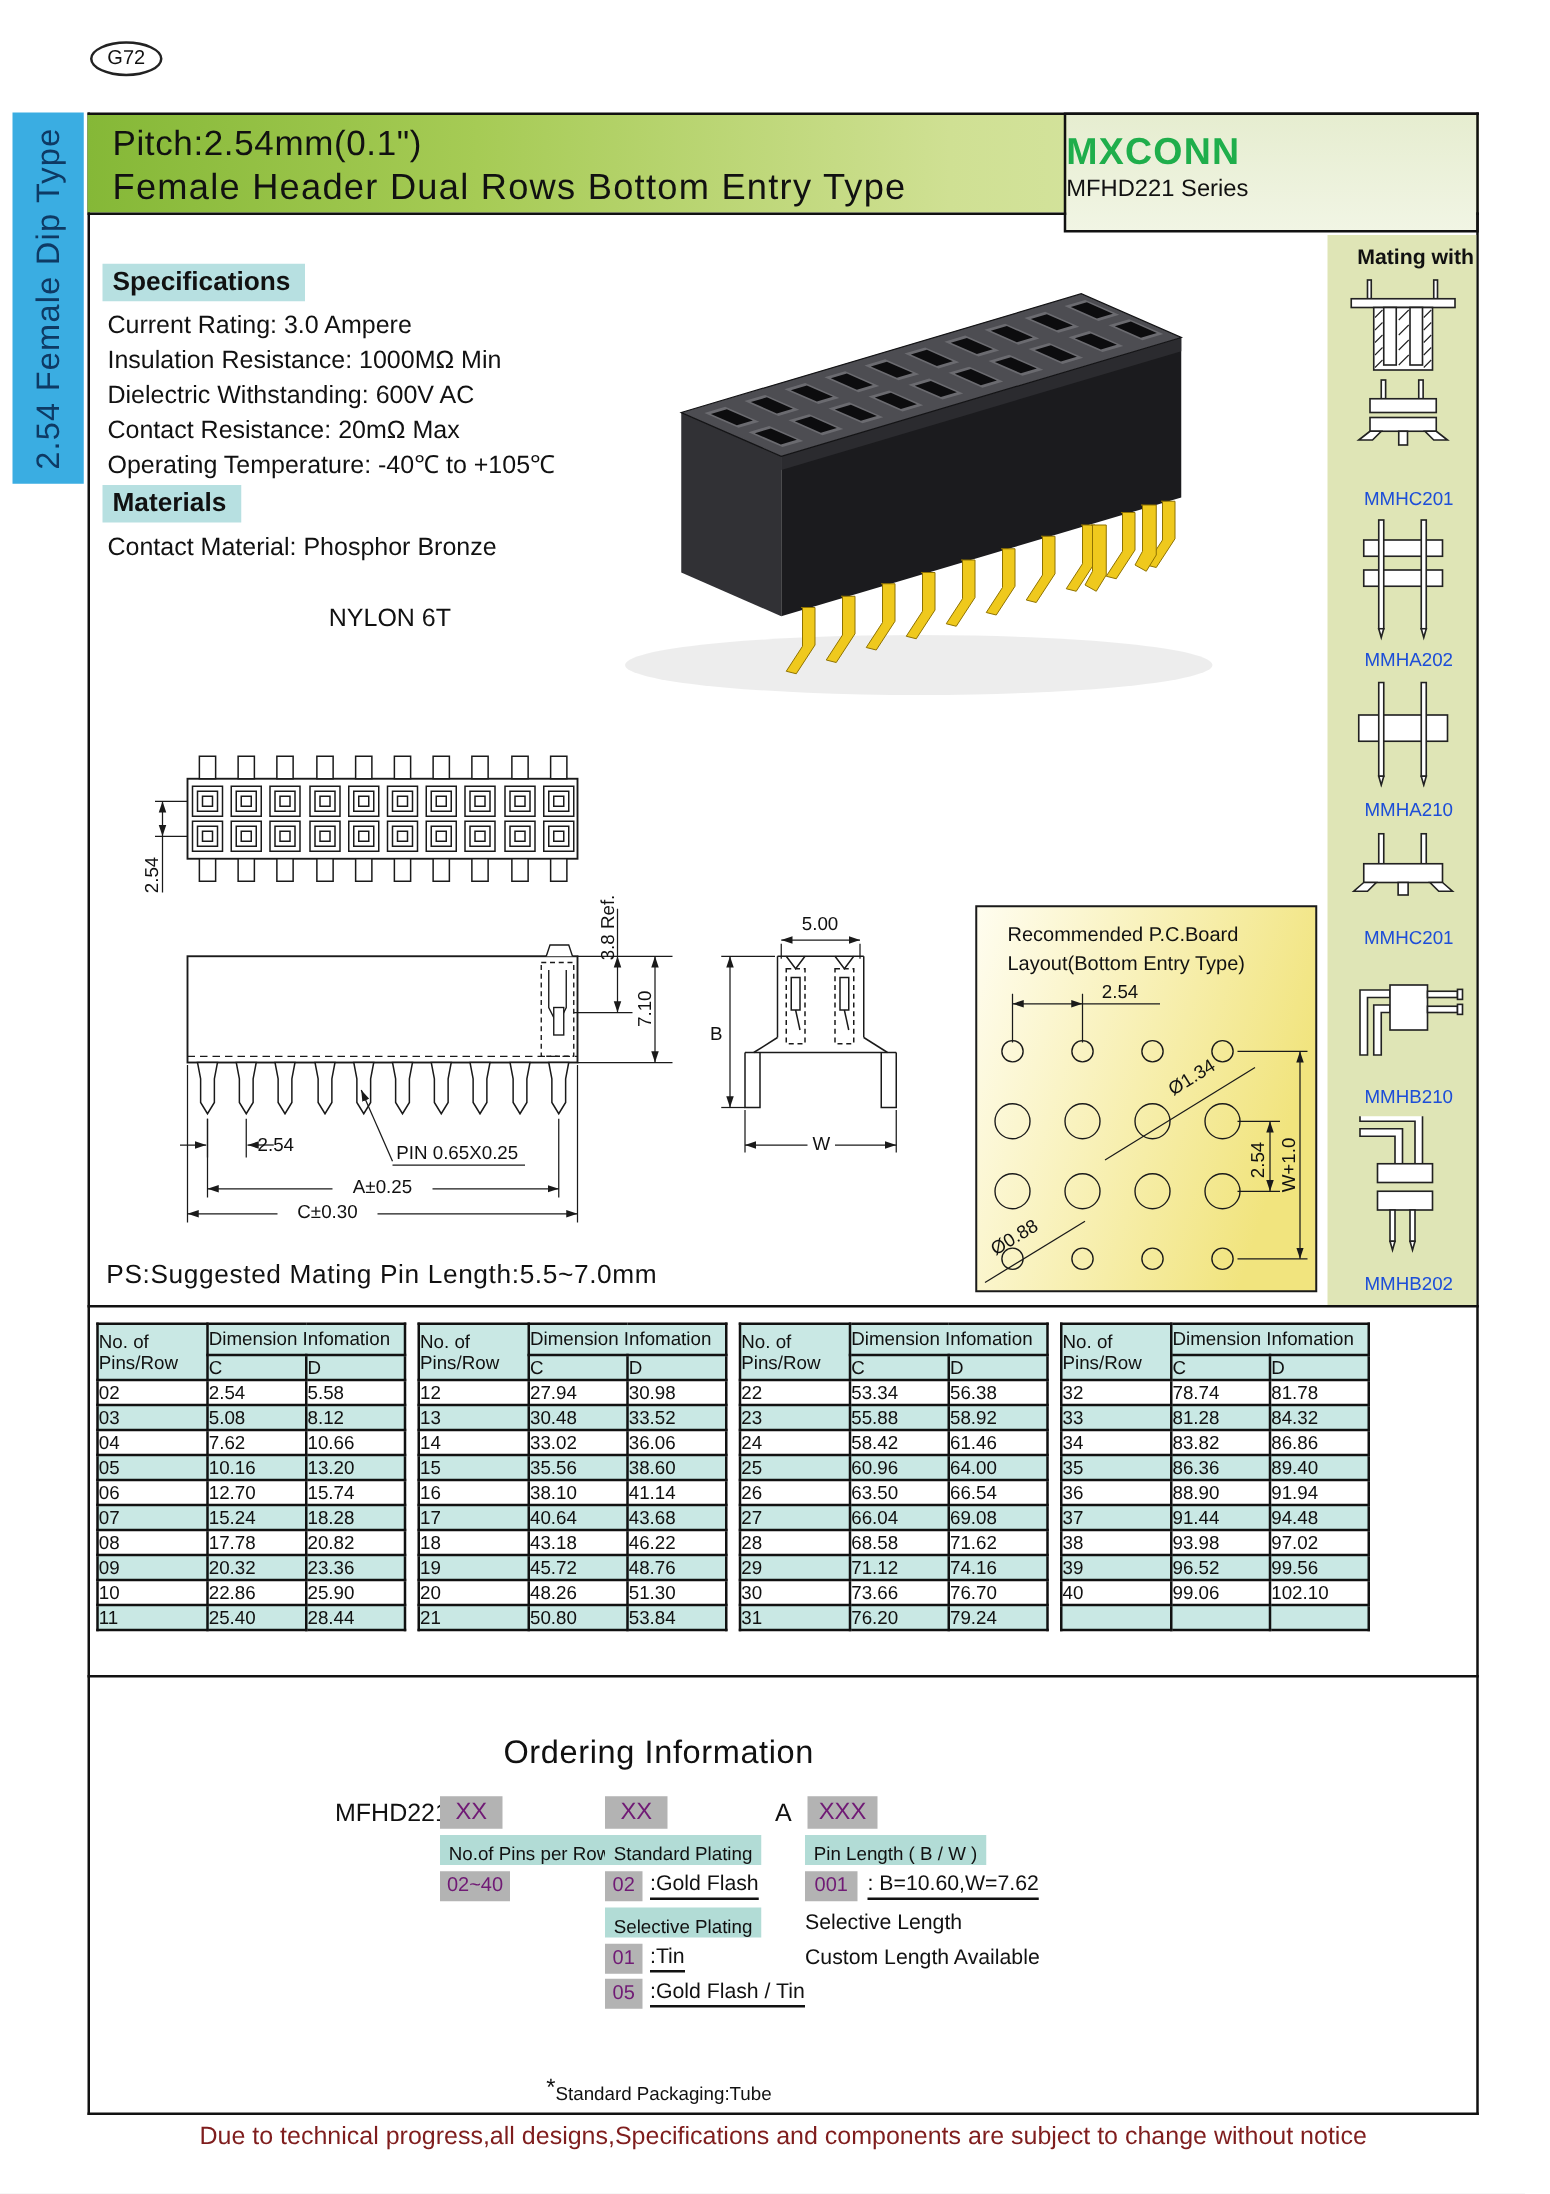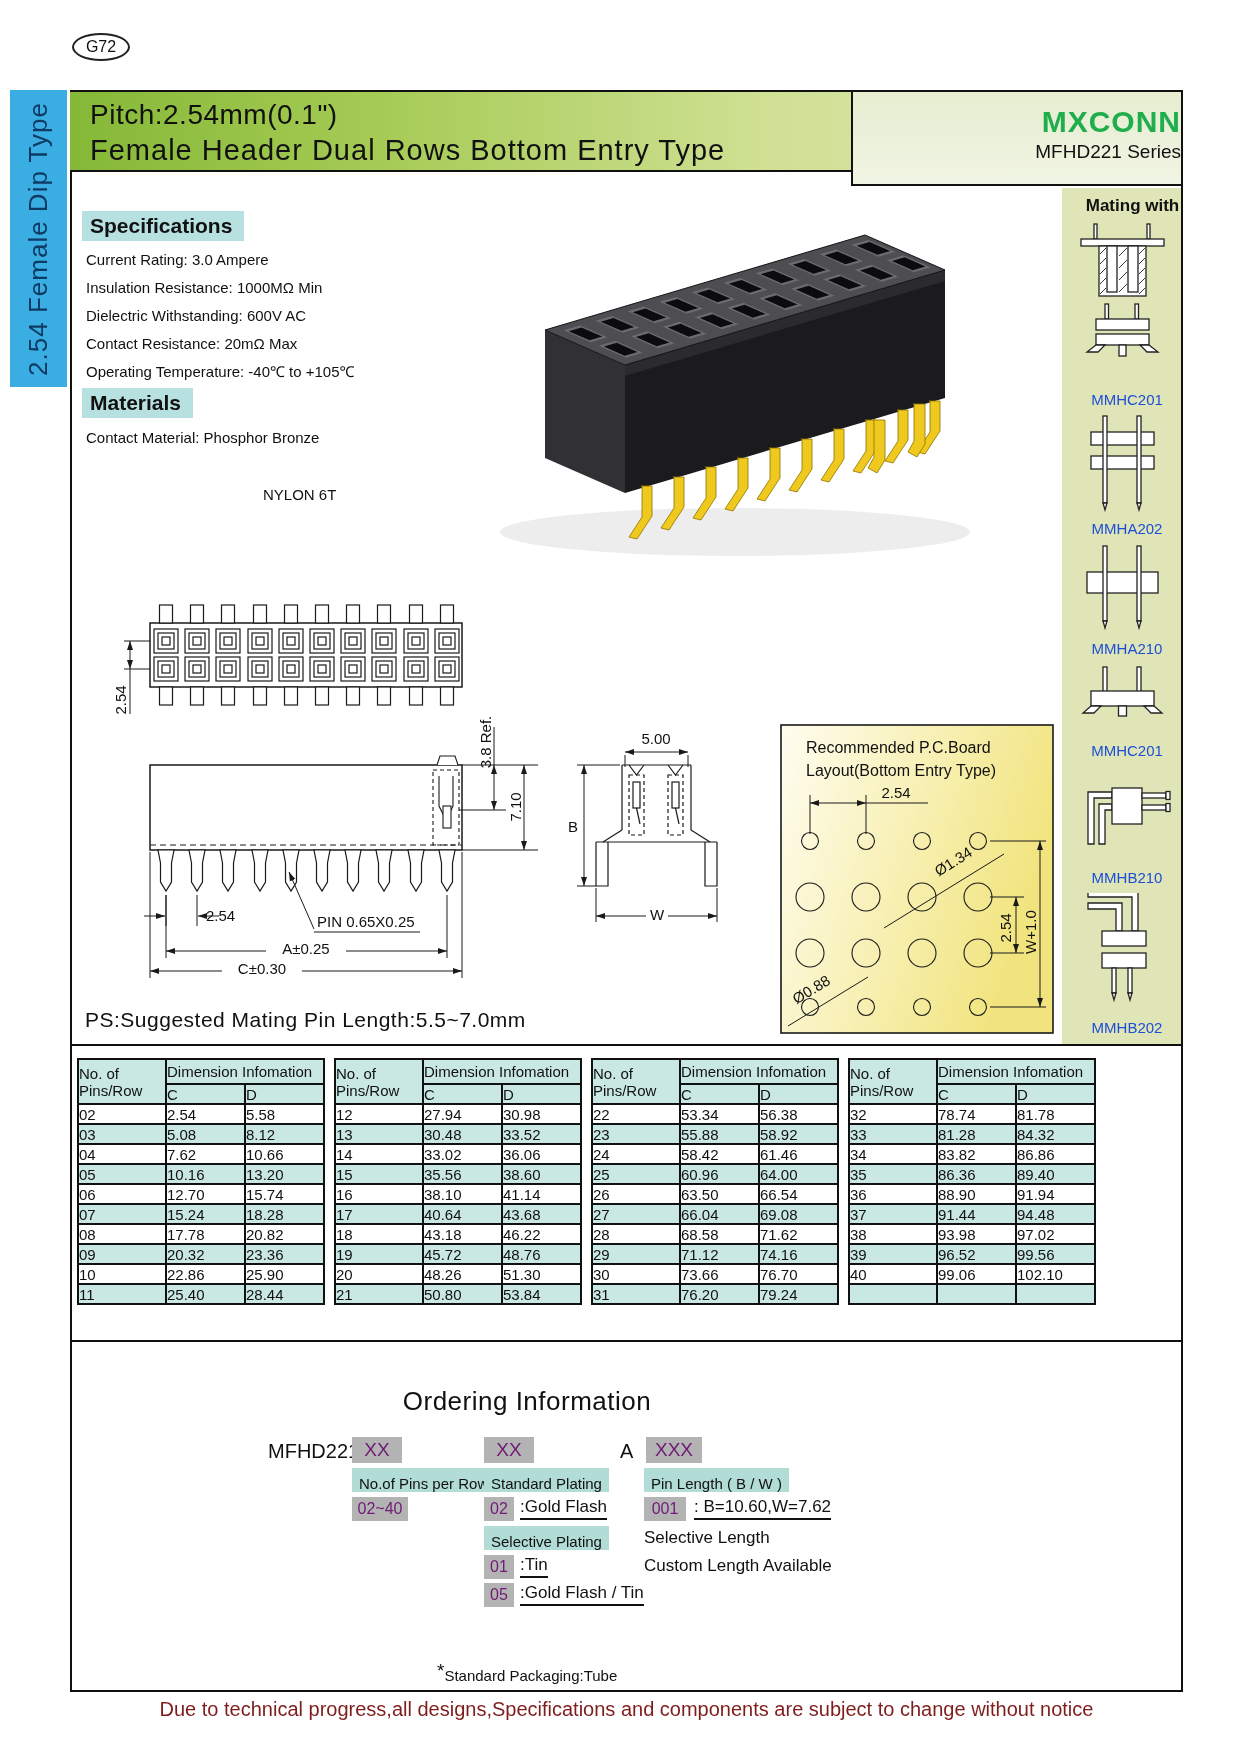--- a/index.html
+++ b/index.html
@@ -14,26 +14,26 @@
             display:flex;align-items:center;justify-content:center}
   .side-tab span{writing-mode:vertical-rl;transform:rotate(180deg);font-size:26px;color:#0e3a64;letter-spacing:1px;white-space:nowrap}
   
   .frame{position:absolute;left:70px;top:90px;width:1113px;height:1602px;border-left:2px solid #111;
          border-right:2px solid #111;border-bottom:2px solid #111}
   .banner{position:absolute;left:70px;top:90px;width:1113px;height:82px;border-top:2px solid #111;border-bottom:2px solid #111;
           background:linear-gradient(90deg,#85b837 0%,#a6cb55 28%,#cfe093 62%,#dfeab4 100%);padding:7px 0 0 20px}
   .banner .l1{font-size:28px;letter-spacing:.5px}
   .banner .l2{font-size:29px;letter-spacing:1px;margin-top:3px}
   .mx-box{position:absolute;left:851px;top:90px;width:332px;height:96px;border:2px solid #111;
-          background:linear-gradient(180deg,#e6edd0,#f1f5e4);text-align:right}
+          background:linear-gradient(180deg,#e6edd0,#f1f5e4);text-align:left}
   .mx-brand{font-size:30px;font-weight:bold;color:#1fae4b;letter-spacing:1px;margin-top:13px}
   .mx-series{font-size:19px;margin-top:2px}
   
   .teal-head{position:absolute;background:#b7e0e1;font-weight:bold;font-size:21px;padding:3px 12px 3px 8px}
-  .text-block{position:absolute;font-size:15px;line-height:28px}
+  .text-block{position:absolute;font-size:20px;line-height:28px}
   
   .mating{position:absolute;left:1062px;top:188px;width:119px;height:856px;background:#dfe5b6}
   .mating-title{position:absolute;left:1062px;top:196px;width:141px;text-align:center;font-size:17px;font-weight:600}
   .m-label{position:absolute;width:130px;left:1062px;text-align:center;font-size:15px;color:#1d4ed8}
   .m-svg{position:absolute}
   
   .ps-note{position:absolute;left:85px;top:1008px;font-size:21px;letter-spacing:.5px}
   
   .tables{position:absolute;left:77px;top:1058px;width:1030px;display:flex;gap:9px}
   table.dim{border-collapse:collapse;width:248px;font-size:15px;text-align:left;table-layout:fixed}

